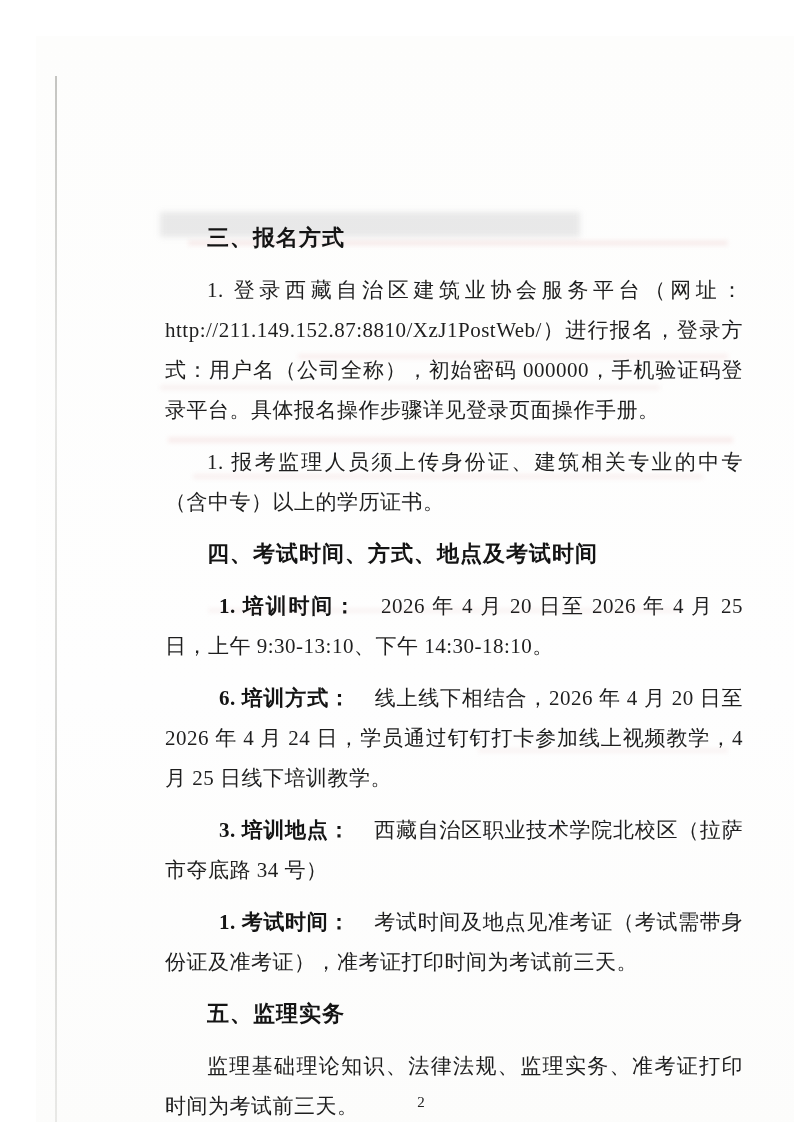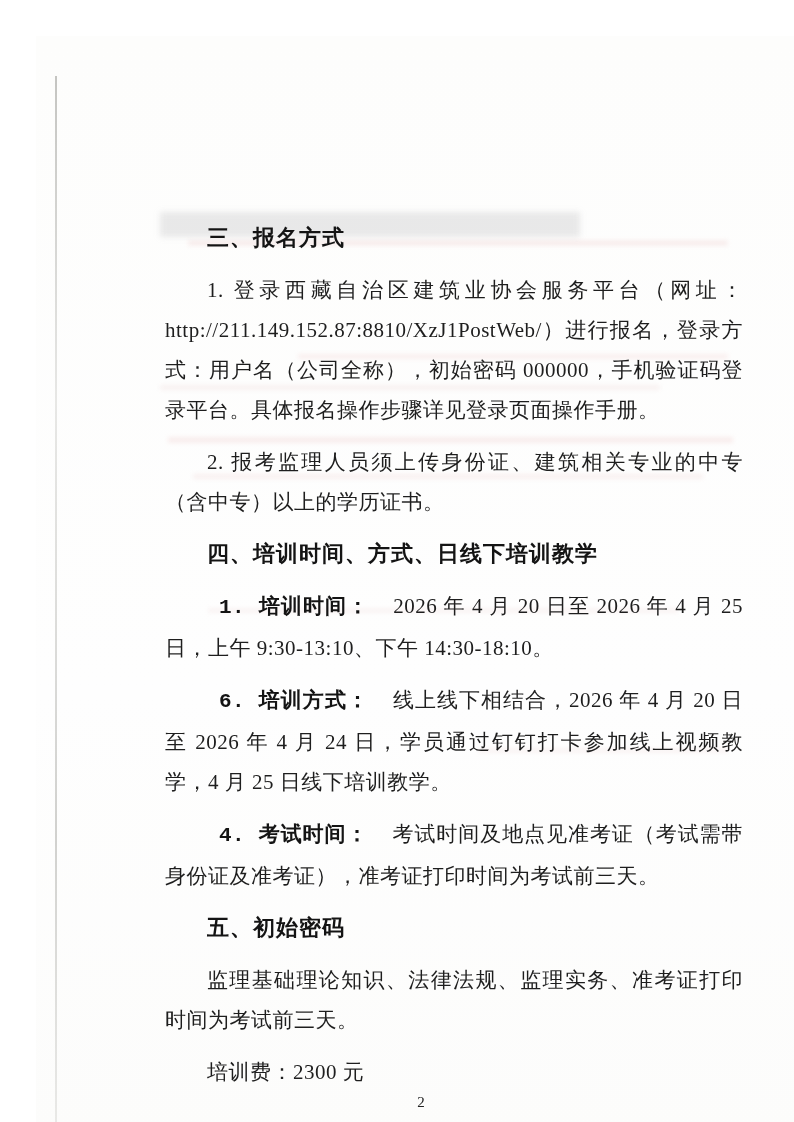--- a/index.html
+++ b/index.html
@@ -61,21 +61,21 @@
     text-indent: 42px;
     text-align: left;
     letter-spacing: 1px;
   }
   .para {
     text-indent: 42px;
     color: #1e1e1e;
     letter-spacing: 0.5px;
   }
   .para .label {
-    font-family: Liberation Mono, monospace;
+    font-family: Liberation Serif, serif;
     font-weight: 700;
     color: #141414;
   }
   .footer {
     position: absolute;
     left: 0;
     right: 0;
     top: 1046px;
     text-align: center;
     font-size: 15px;
@@ -96,32 +96,33 @@
   <div class="artifact a5"></div>
   <div class="artifact a6"></div>
   <div class="artifact a7"></div>
 
   <main class="content">
 
     <h2 class="heading">三、报名方式</h2>
 
     <p class="para">1. 登录西藏自治区建筑业协会服务平台（网址：http://211.149.152.87:8810/XzJ1PostWeb/）进行报名，登录方式：用户名（公司全称），初始密码 000000，手机验证码登录平台。具体报名操作步骤详见登录页面操作手册。</p>
 
-    <p class="para">2. 报考监理人员须上传身份证、建筑相关专业的中专（含中专）以上的学历证书。</p>
+    <p class="para">1. 报考监理人员须上传身份证、建筑相关专业的中专（含中专）以上的学历证书。</p>
 
-    <h2 class="heading">四、培训时间、方式、日线下培训教学</h2>
+    <h2 class="heading">四、考试时间、方式、地点及考试时间</h2>
 
     <p class="para"><span class="label">1. 培训时间：</span><span>2026 年 4 月 20 日至 2026 年 4 月 25 日，上午 9:30-13:10、下午 14:30-18:10。</span></p>
 
     <p class="para"><span class="label">6. 培训方式：</span><span>线上线下相结合，2026 年 4 月 20 日至 2026 年 4 月 24 日，学员通过钉钉打卡参加线上视频教学，4 月 25 日线下培训教学。</span></p>
 
+    <p class="para"><span class="label">3. 培训地点：</span><span>西藏自治区职业技术学院北校区（拉萨市夺底路 34 号）</span></p>
 
-    <p class="para"><span class="label">4. 考试时间：</span><span>考试时间及地点见准考证（考试需带身份证及准考证），准考证打印时间为考试前三天。</span></p>
+    <p class="para"><span class="label">1. 考试时间：</span><span>考试时间及地点见准考证（考试需带身份证及准考证），准考证打印时间为考试前三天。</span></p>
 
-    <h2 class="heading">五、初始密码</h2>
+    <h2 class="heading">五、监理实务</h2>
 
     <p class="para">监理基础理论知识、法律法规、监理实务、准考证打印时间为考试前三天。</p>
 
 
     <p class="para">培训费：2300 元</p>
 
   </main>
 
   <div class="footer">
     <span>2</span>

